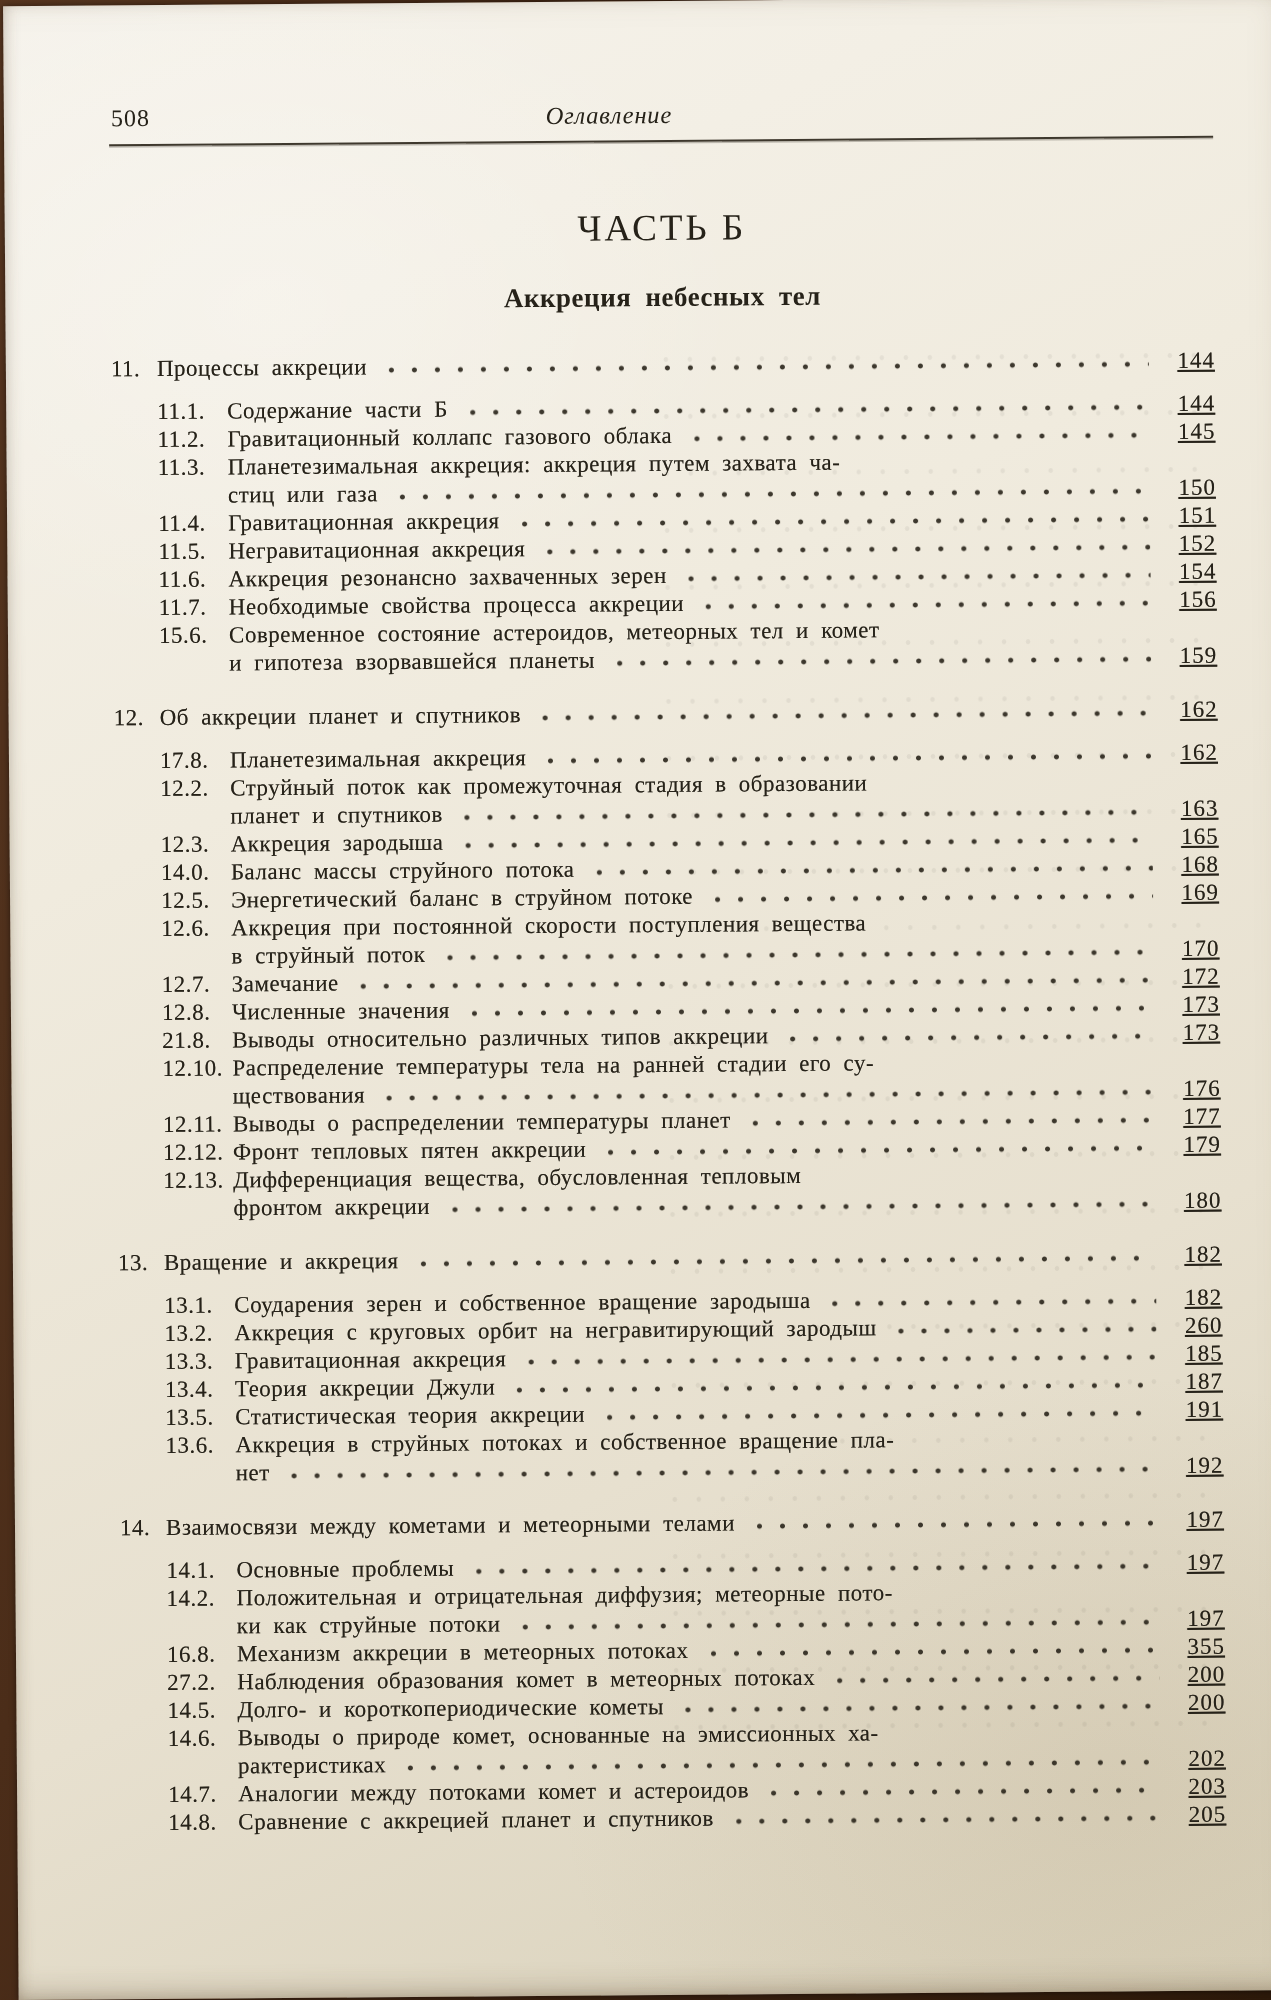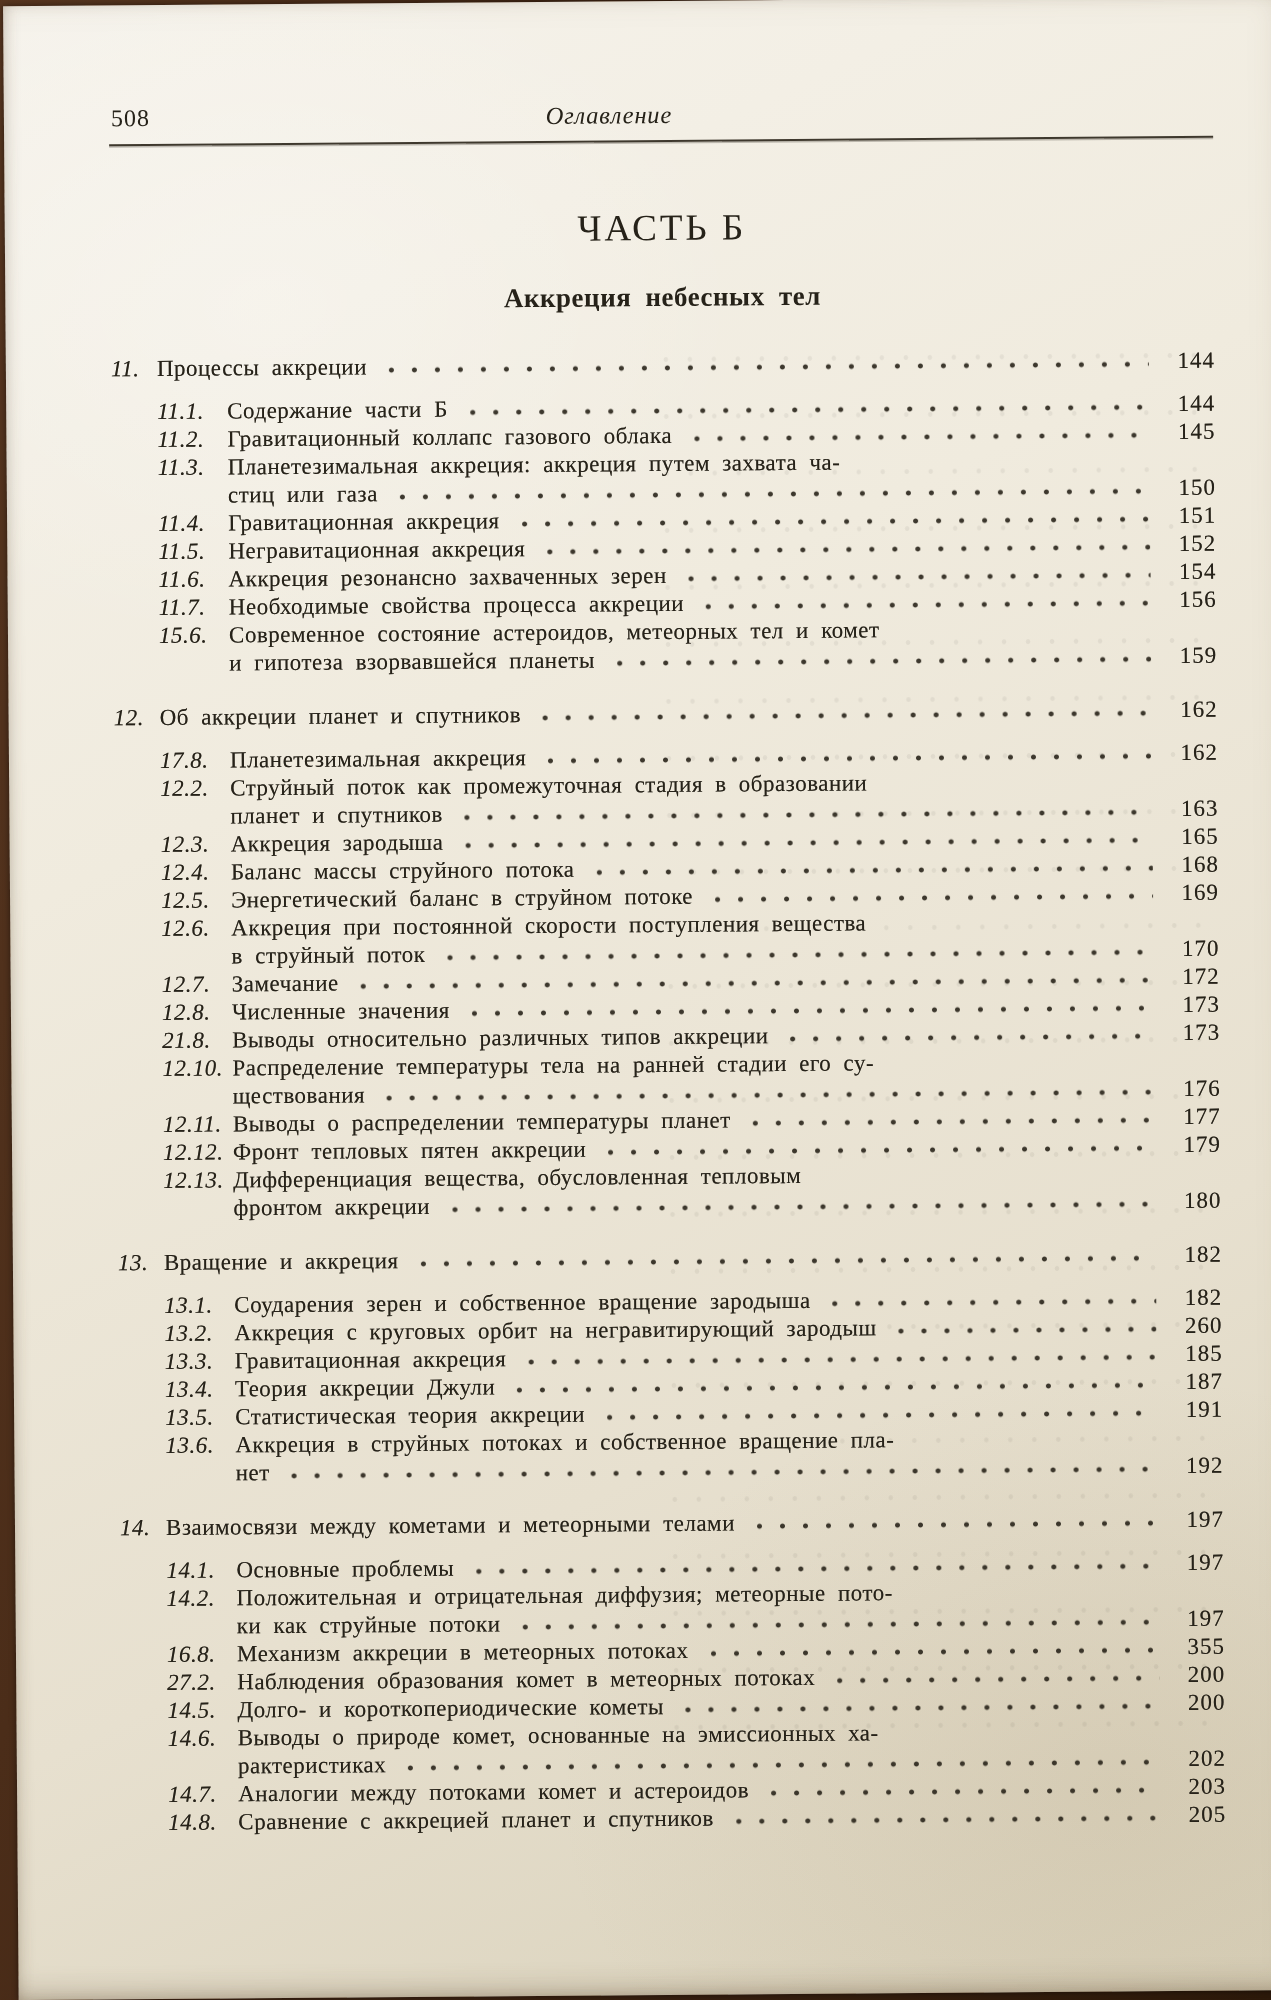--- a/index.html
+++ b/index.html
@@ -112,41 +112,42 @@
     line-height: 28px;
     letter-spacing: 0.5px;
     word-spacing: 6px;
     text-shadow: 0 0 0.6px rgba(38, 34, 25, 0.55);
   }
   .entry { position: relative; }
   .entry.l0 { margin: 26px 0 15px; }
   .entry.l0:first-child { margin-top: 0; }
   .entry.l1 { padding-left: 46px; }
   .line { display: flex; align-items: baseline; }
-  .num { flex: none; font-style: italic; }
+  .num { flex: none; }
   .l0 .num { width: 46px; }
   .l1 .num { width: 70px; }
   .line.cont { padding-left: 70px; }
   .txt { flex: none; max-width: 880px; }
   .leader {
     flex: 1 1 auto;
     min-width: 24px;
     height: 22px;
     align-self: flex-end;
     margin: 0 10px 0 13px;
     background-image: radial-gradient(circle, rgba(45, 40, 30, 0.92) 2px, rgba(45, 40, 30, 0) 2.9px);
     background-size: 23px 22px;
     background-repeat: repeat-x;
     background-position: 4px bottom 3px;
   }
   .pg {
     flex: none;
     width: 56px;
     text-align: right;
     letter-spacing: 1px;
+    text-decoration: underline;
   }
 </style>
 </head>
 <body>
 
 <div class="backdrop">
   <div class="page">
     <div class="ghost"></div>
     <div class="type-area">
 
@@ -268,21 +269,21 @@
           <div class="entry l1">
             <div class="line">
               <span class="num">12.3.</span>
               <span class="txt">Аккреция зародыша</span>
               <span class="leader"></span>
               <span class="pg">165</span>
             </div>
           </div>
           <div class="entry l1">
             <div class="line">
-              <span class="num">12.4.</span>
+              <span class="num">14.0.</span>
               <span class="txt">Баланс массы струйного потока</span>
               <span class="leader"></span>
               <span class="pg">168</span>
             </div>
           </div>
           <div class="entry l1">
             <div class="line">
               <span class="num">12.5.</span>
               <span class="txt">Энергетический баланс в струйном потоке</span>
               <span class="leader"></span>

